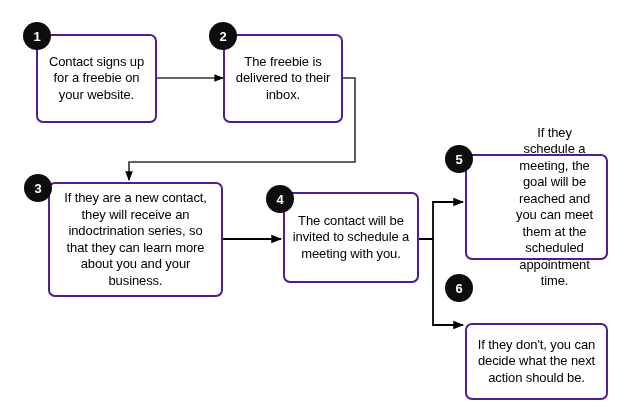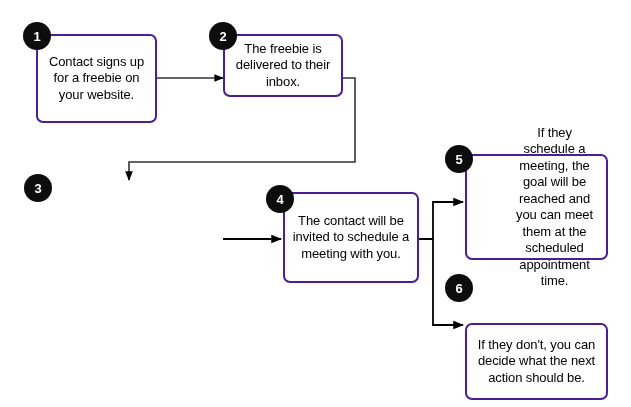--- a/index.html
+++ b/index.html
@@ -92,27 +92,30 @@
     <path d="M 433 239 L 433 325 L 463 325" fill="none" stroke="#000000" stroke-width="1.8" marker-end="url(#arrowdark)"></path>
   </svg>
 
   <div class="node" style="left:36px; top:34px; width:121px; height:89px;">
     <span class="node-text">Contact signs up for a freebie on your website.</span>
   </div>
   <div class="badge" style="left:23px; top:22px;">
     <span>1</span>
   </div>
 
-  <div class="node" style="left:223px; top:34px; width:120px; height:63px;">
+  <div class="node" style="left:223px; top:34px; width:120px; height:89px;">
     <span class="node-text">The freebie is delivered to their inbox.</span>
   </div>
   <div class="badge" style="left:209px; top:22px;">
     <span>2</span>
   </div>
 
+  <div class="node" style="left:48px; top:182px; width:175px; height:115px;">
+    <span class="node-text">If they are a new contact, they will receive an indoctrination series, so that they can learn more about you and your business.</span>
+  </div>
   <div class="badge" style="left:24px; top:174px;">
     <span>3</span>
   </div>
 
   <div class="node" style="left:283px; top:192px; width:136px; height:91px;">
     <span class="node-text">The contact will be invited to schedule a meeting with you.</span>
   </div>
   <div class="badge" style="left:266px; top:185px;">
     <span>4</span>
   </div>

